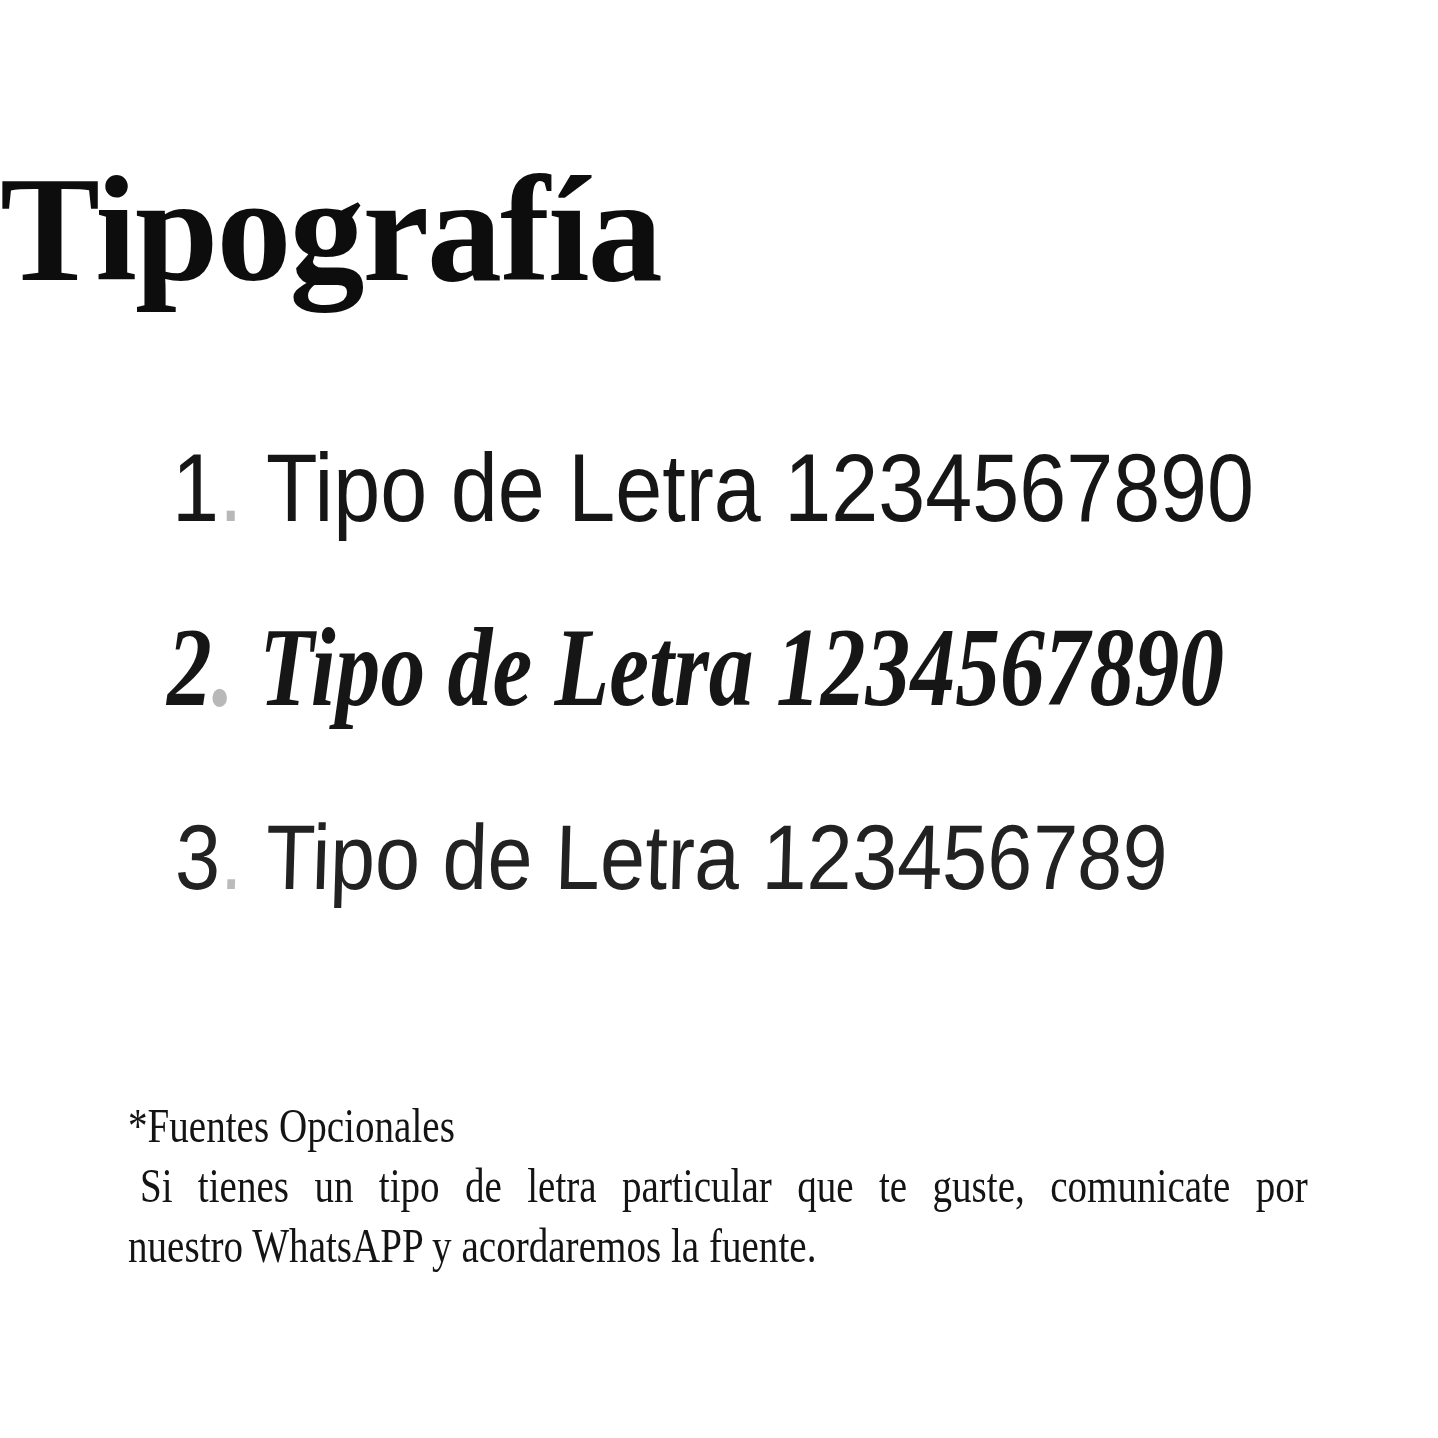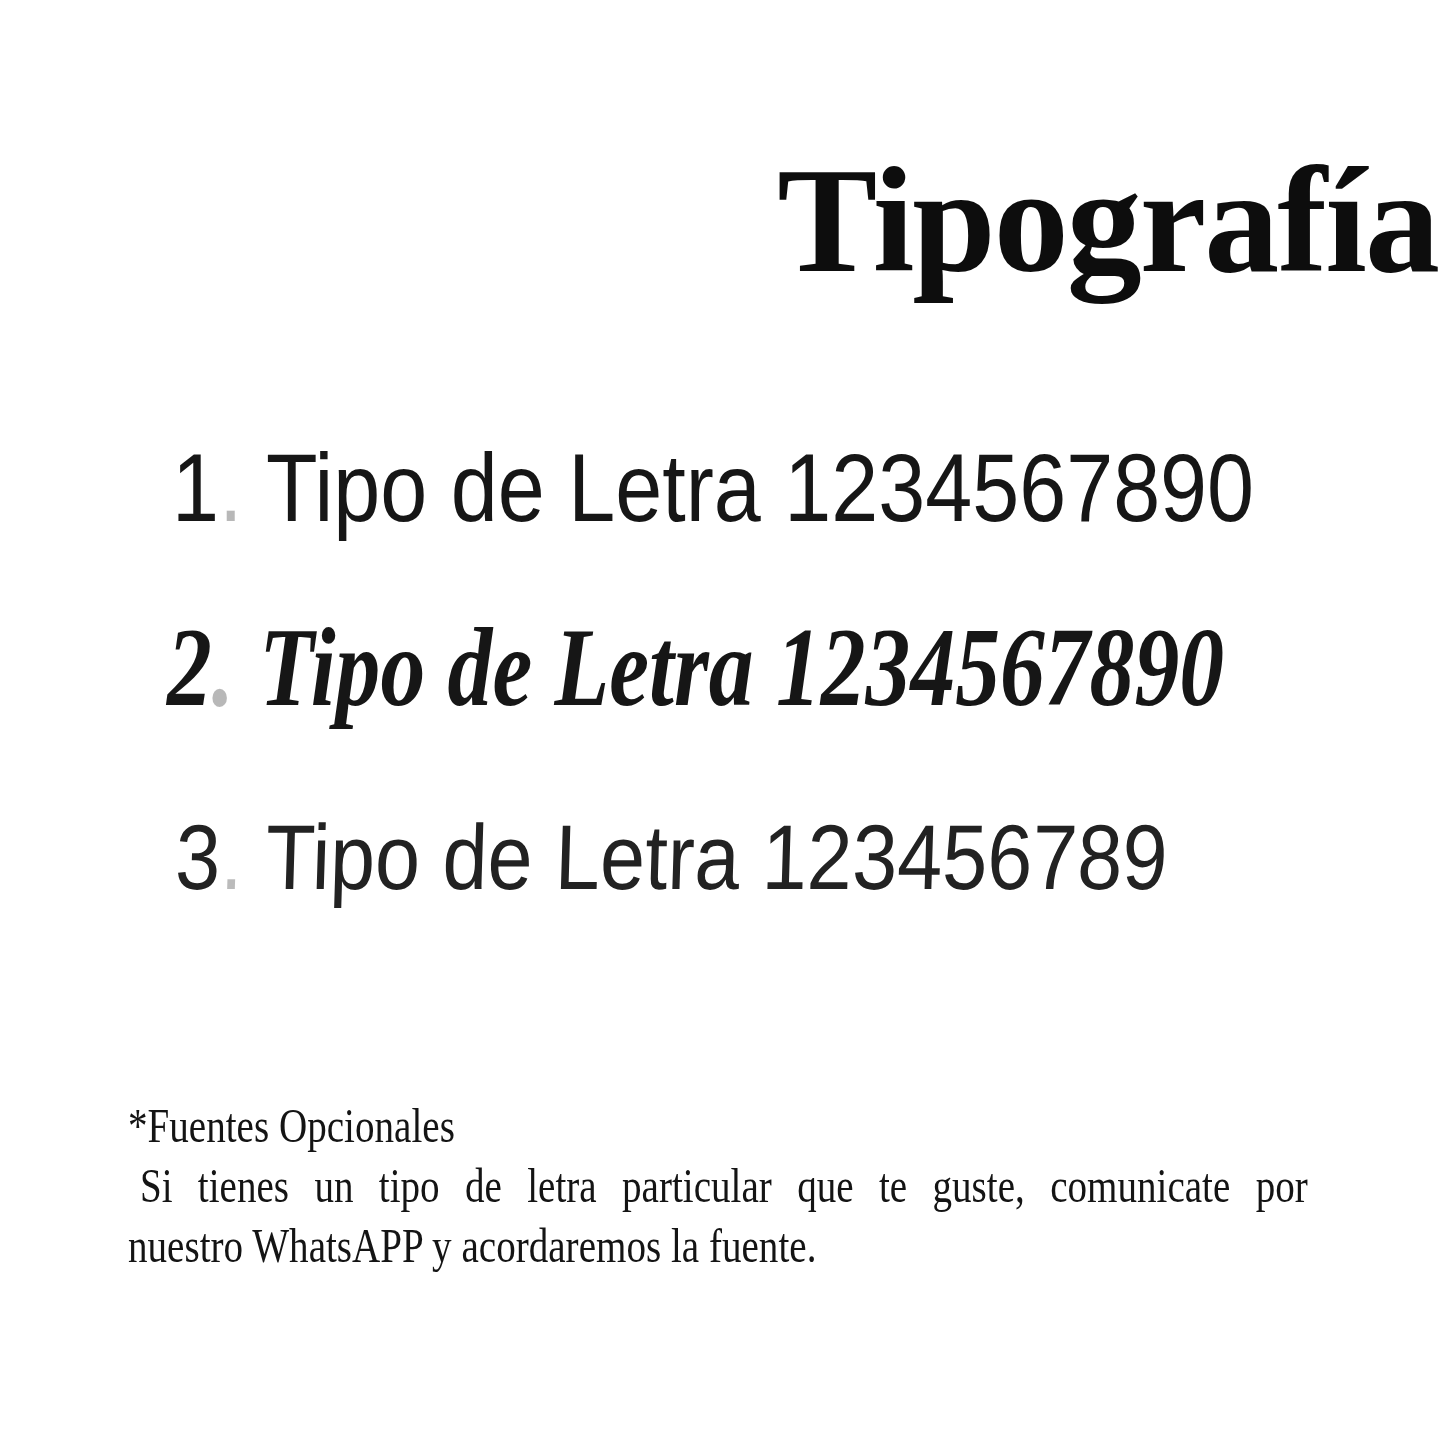--- a/index.html
+++ b/index.html
@@ -12,24 +12,24 @@
     width: 1438px;
     height: 1438px;
     background: #ffffff;
     overflow: hidden;
     font-family: "Liberation Serif", serif;
     color: #141414;
   }
   
   .title {
     position: absolute;
-    top: 125px;
+    top: 134px;
     left: 0;
     width: 1438px;
-    text-align: right;
+    text-align: left;
     font-family: "Liberation Serif", serif;
     font-weight: bold;
     font-size: 150px;
     line-height: 1;
     letter-spacing: -2px;
     color: #0d0d0d;
     white-space: nowrap;
     margin-top: 20px;
   }
   

